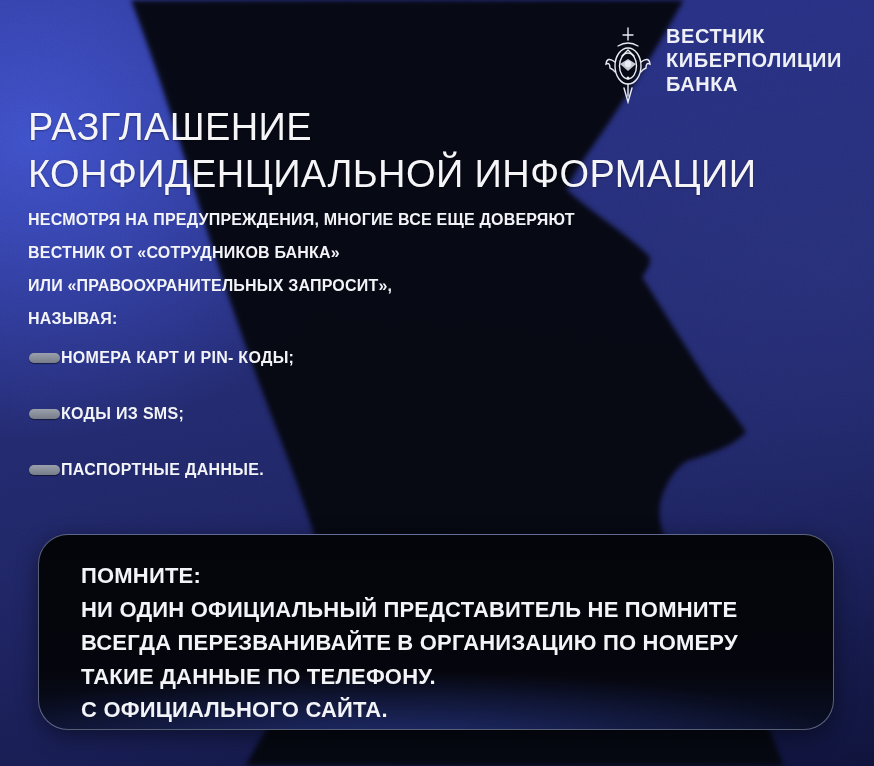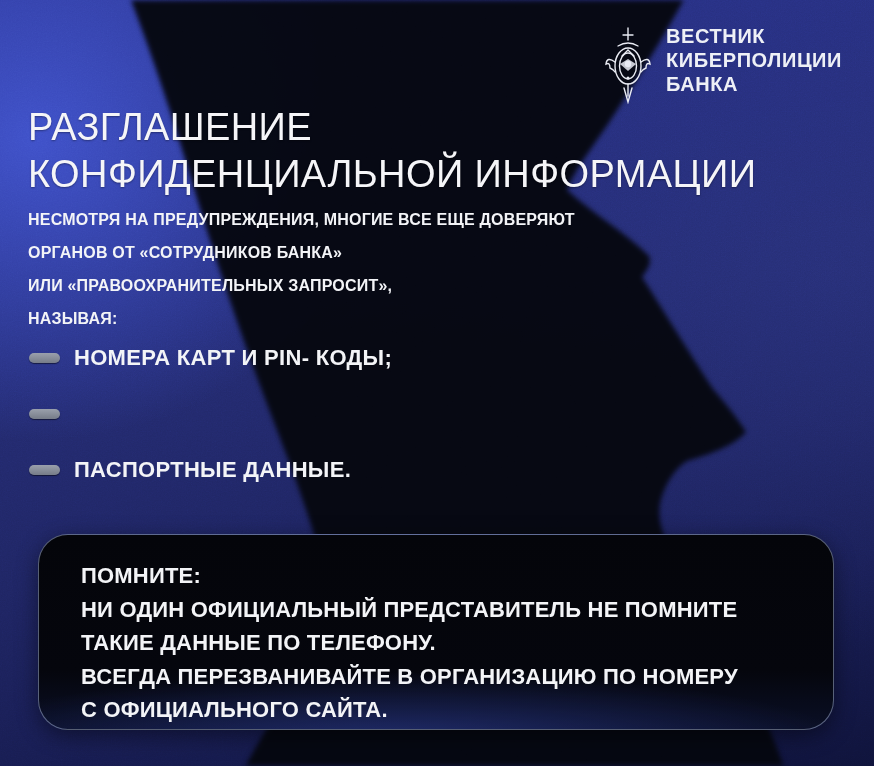--- a/index.html
+++ b/index.html
@@ -25,21 +25,21 @@
 
   .intro{position:absolute;left:28px;top:203px;color:#f3f4f7;font-weight:bold;
     font-size:16px;line-height:33px;letter-spacing:.2px;}
 
   .bullets{position:absolute;left:29px;top:342px;}
   .bullet-item{display:flex;align-items:center;height:32px;margin-bottom:24px;}
   .dash{width:31px;height:10px;border-radius:5px;flex:0 0 auto;
     background:linear-gradient(180deg,#979caa 0%,#7e London 0%,#7e8490 100%);
     background:linear-gradient(180deg,#9aa0ac 0%,#767c88 100%);
     box-shadow:0 1px 1px rgba(0,0,0,.5);}
-  .bullet-label{margin-left:14px;color:#f3f4f7;font-weight:bold;font-size:22px;letter-spacing:.3px;}
+  .bullet-label{margin-left:1px;color:#f3f4f7;font-weight:bold;font-size:16px;letter-spacing:.3px;}
 
   .reminder{position:absolute;left:38px;top:534px;width:796px;height:196px;box-sizing:border-box;
     border:1.5px solid rgba(170,185,220,.5);border-radius:30px;
     background:
       radial-gradient(ellipse 620px 95px at 45% 106%, rgba(46,62,152,.6), rgba(46,62,152,0) 72%),
       linear-gradient(180deg,#04050a 0%,#05060d 70%,#0a0f26 100%);
     box-shadow:0 6px 22px rgba(0,0,0,.45);
     padding:24px 14px 0 42px;}
   .reminder-text{color:#f3f4f7;font-weight:bold;font-size:22px;line-height:33.5px;letter-spacing:.2px;}
 </style>
@@ -105,42 +105,43 @@
     </div>
   </div>
 
   <div class="title">
     <div>РАЗГЛАШЕНИЕ</div>
     <div>КОНФИДЕНЦИАЛЬНОЙ ИНФОРМАЦИИ</div>
   </div>
 
   <div class="intro">
     <div>НЕСМОТРЯ НА ПРЕДУПРЕЖДЕНИЯ, МНОГИЕ ВСЕ ЕЩЕ ДОВЕРЯЮТ</div>
-    <div>ОРГАНОВ ОТ «СОТРУДНИКОВ БАНКА»</div>
+    <div>ВЕСТНИК ОТ «СОТРУДНИКОВ БАНКА»</div>
     <div>ИЛИ «ПРАВООХРАНИТЕЛЬНЫХ ЗАПРОСИТ»,</div>
     <div>НАЗЫВАЯ:</div>
   </div>
 
   <div class="bullets">
     <div class="bullet-item">
       <span class="dash"></span>
       <span class="bullet-label">НОМЕРА КАРТ И PIN- КОДЫ;</span>
     </div>
     <div class="bullet-item">
       <span class="dash"></span>
+      <span class="bullet-label">КОДЫ ИЗ SMS;</span>
     </div>
     <div class="bullet-item">
       <span class="dash"></span>
       <span class="bullet-label">ПАСПОРТНЫЕ ДАННЫЕ.</span>
     </div>
   </div>
 
   <div class="reminder">
     <div class="reminder-text">
       <div>ПОМНИТЕ:</div>
       <div>НИ ОДИН ОФИЦИАЛЬНЫЙ ПРЕДСТАВИТЕЛЬ НЕ ПОМНИТЕ</div>
+      <div>ВСЕГДА ПЕРЕЗВАНИВАЙТЕ В ОРГАНИЗАЦИЮ ПО НОМЕРУ</div>
       <div>ТАКИЕ ДАННЫЕ ПО ТЕЛЕФОНУ.</div>
-      <div>ВСЕГДА ПЕРЕЗВАНИВАЙТЕ В ОРГАНИЗАЦИЮ ПО НОМЕРУ</div>
       <div>С ОФИЦИАЛЬНОГО САЙТА.</div>
     </div>
   </div>
 
 </div>
 
 </body></html>

